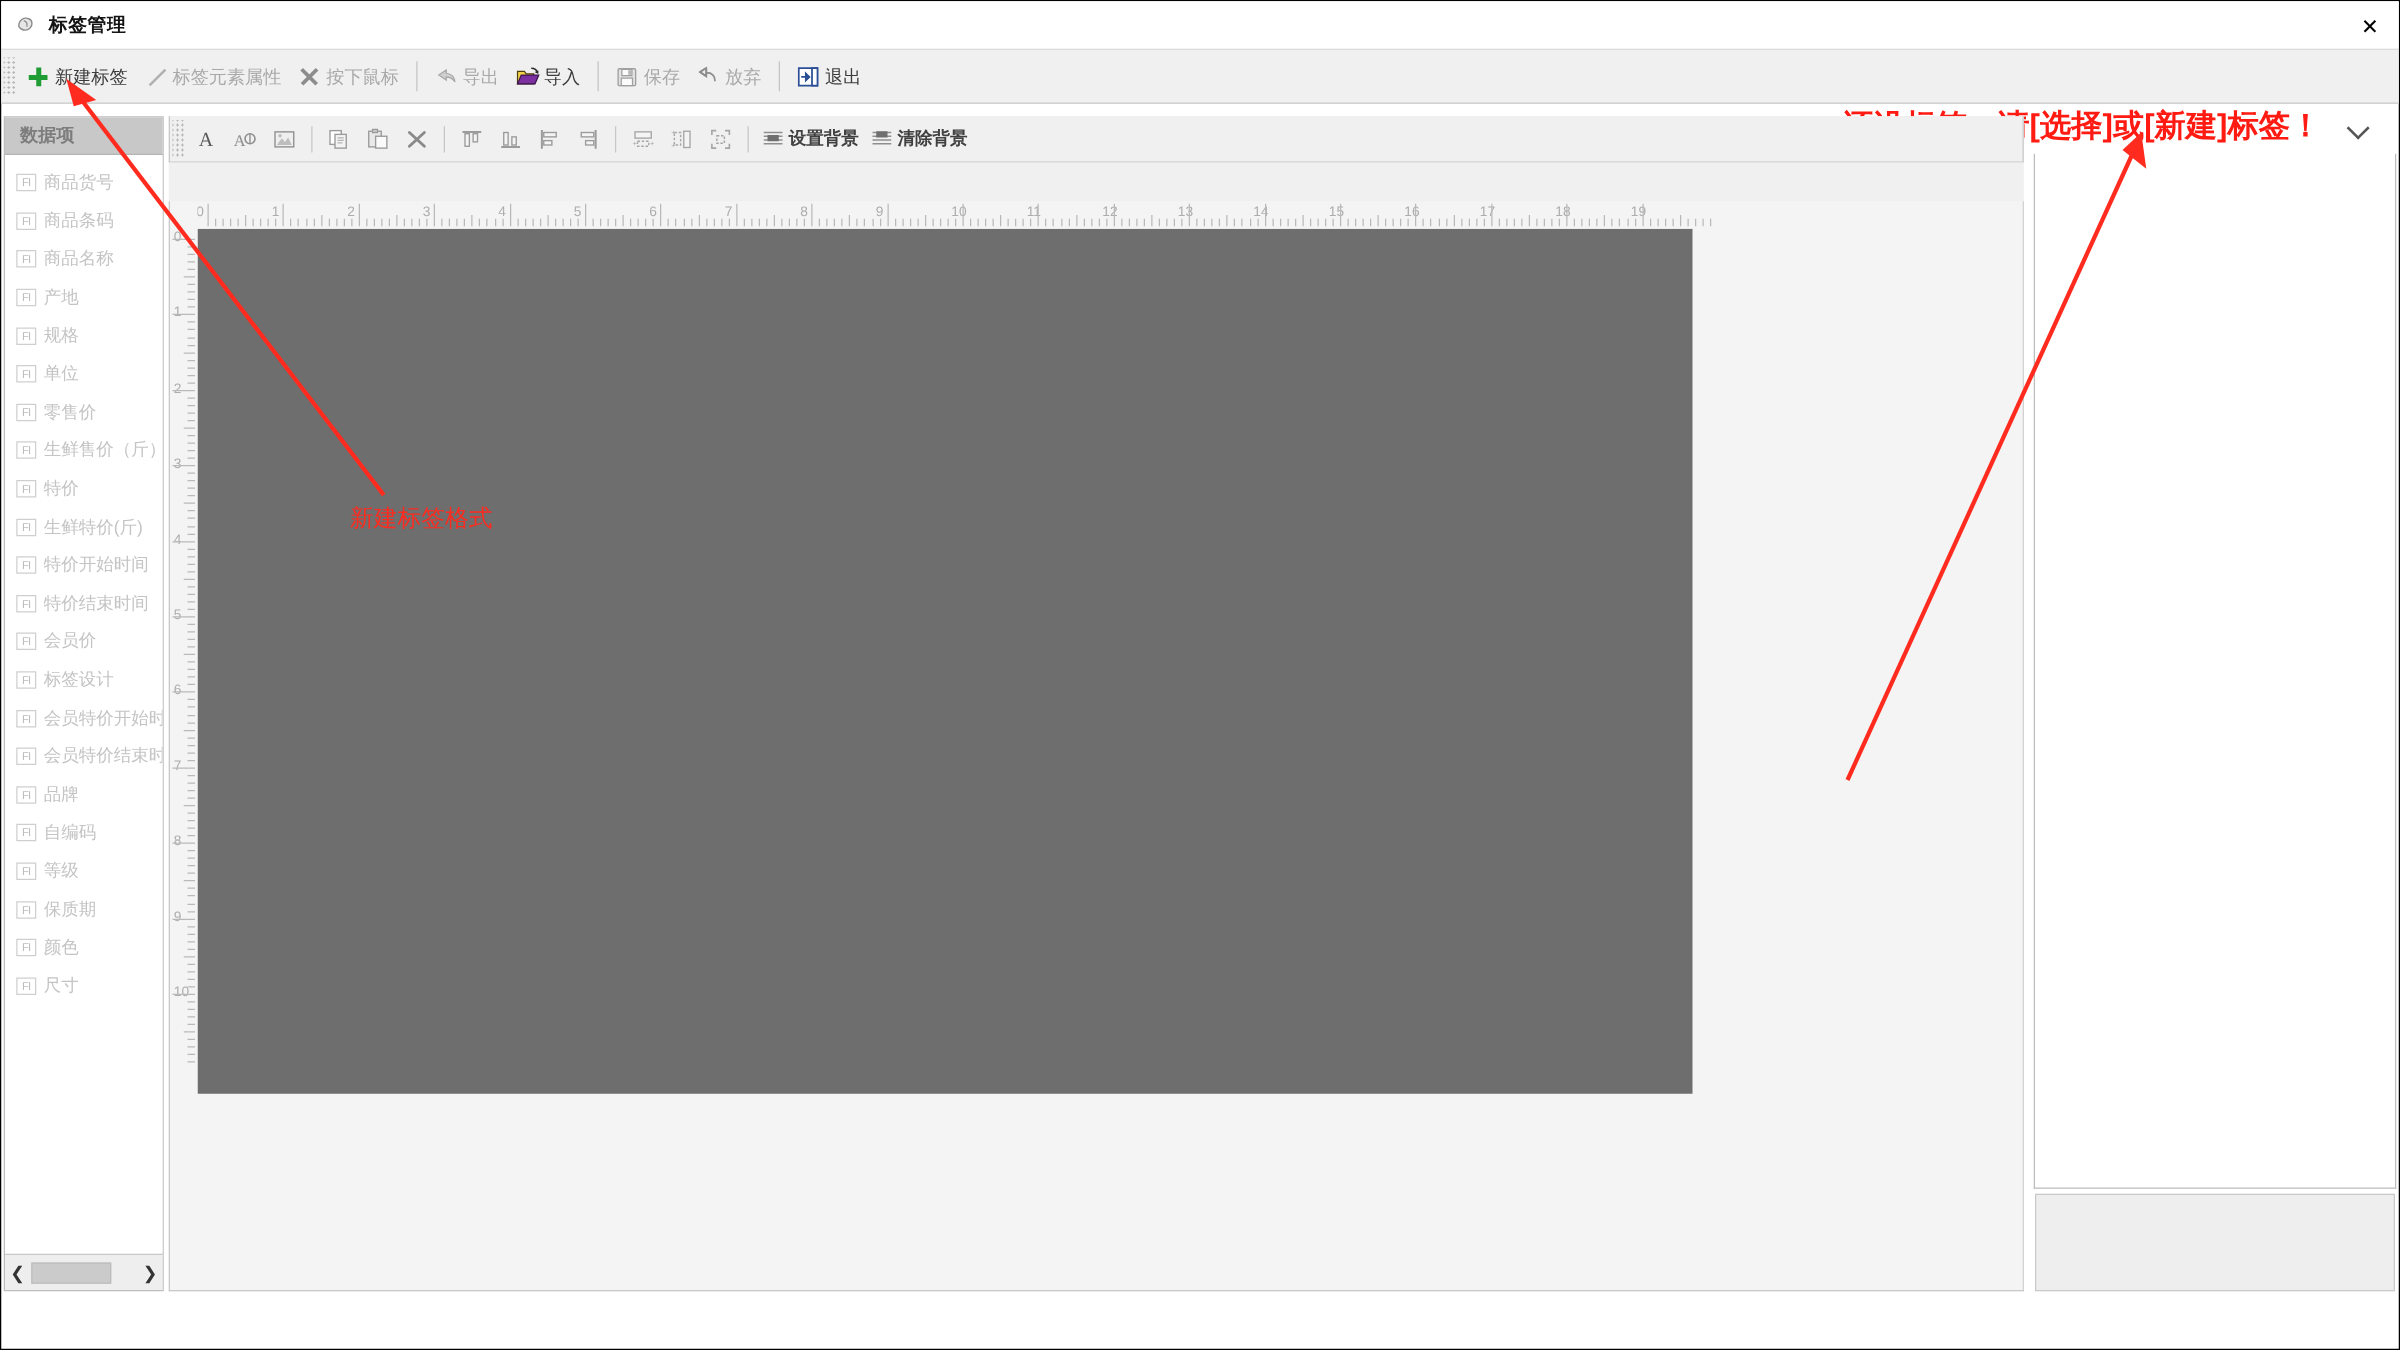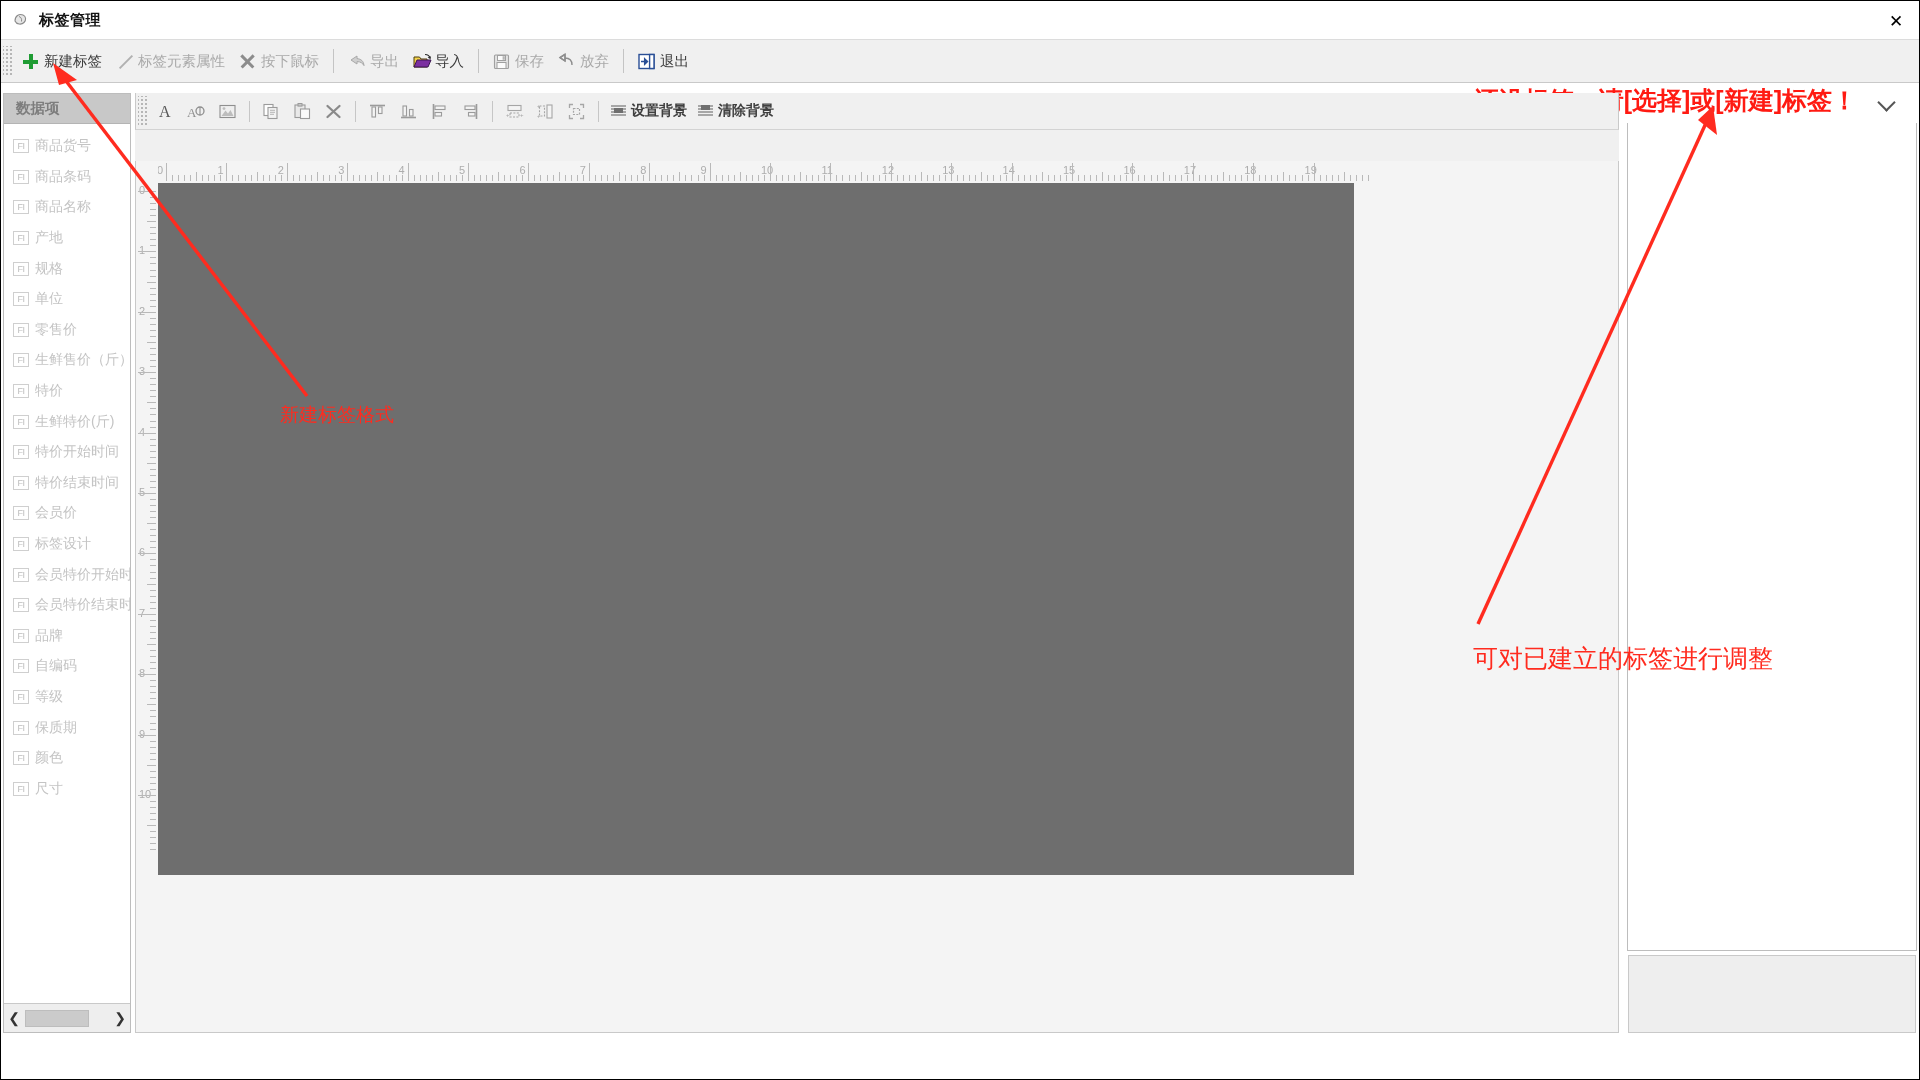--- a/index.html
+++ b/index.html
@@ -914,21 +914,20 @@
         <div class="annot-canvas">新建标签格式</div>
       </div>
     </div>
   </div>
 
   <div class="rightpanel">
     <div class="rp-body"></div>
     <div class="rp-foot"></div>
   </div>
 
-  <div class="annot-right-text">可对已建立的标签进行调整</div>
 
   <svg class="arrows" viewBox="0 0 1920 1080">
 
     <g>
       <path d="M306,395 L62,76" stroke="#ff2b1f" stroke-width="3.4" fill="none"></path>
       <path d="M52,62 L76,79 L58,84 Z" fill="#ff2b1f"></path>
     </g>
 
     <g>
       <path d="M1477,623 L1705,122" stroke="#ff2b1f" stroke-width="3.4" fill="none"></path>

